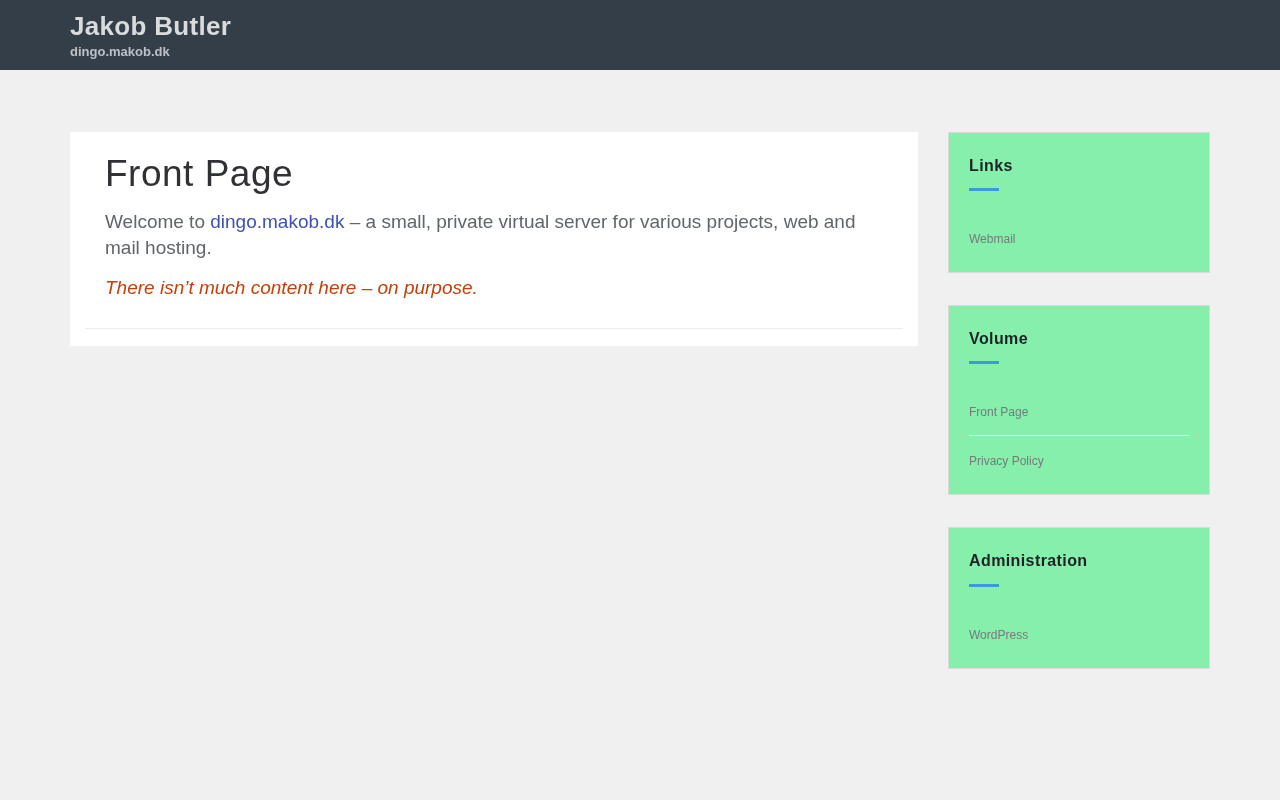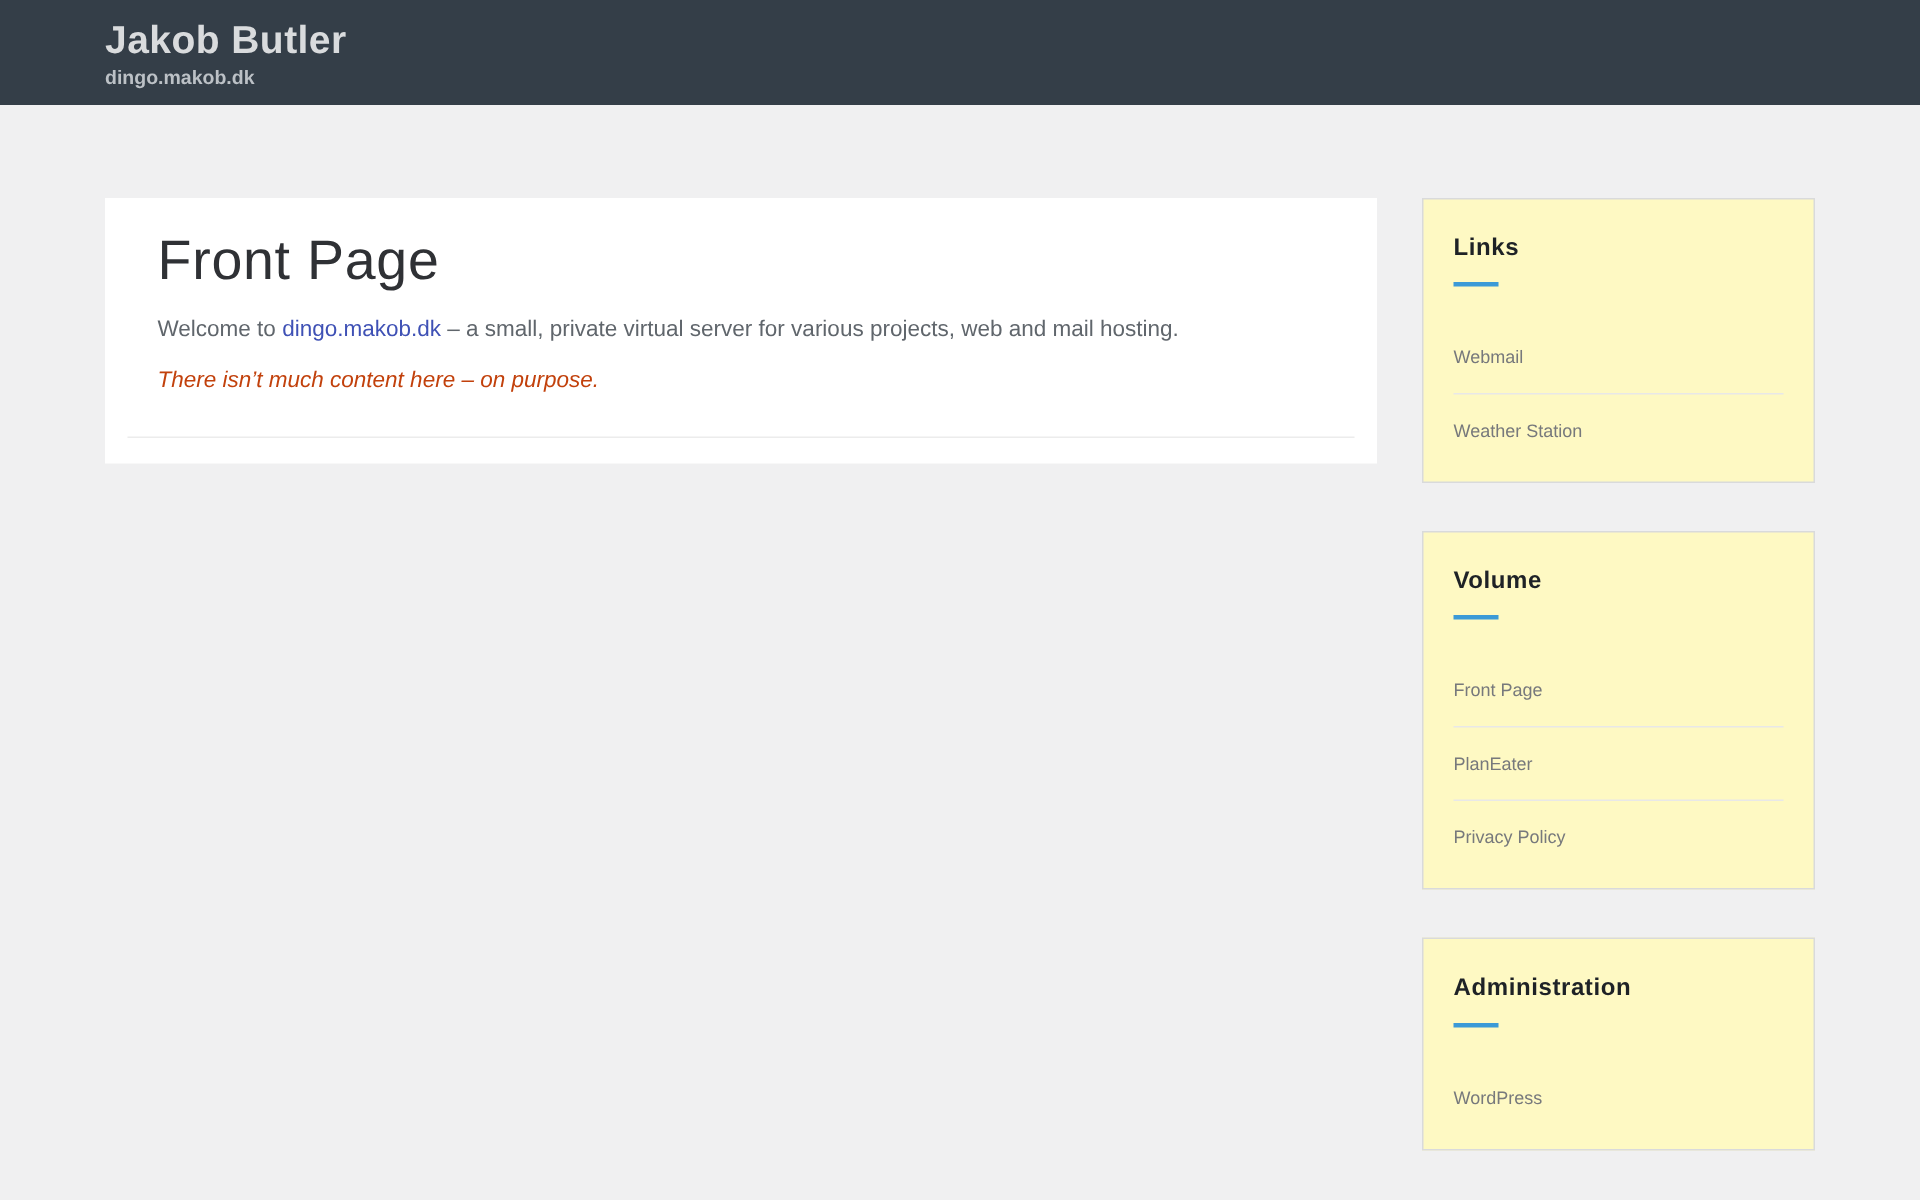--- a/index.html
+++ b/index.html
@@ -55,21 +55,21 @@
   .page-title {
     margin: 0 0 14px;
     font-size: 37px;
     font-weight: 300;
     color: #2f3135;
     line-height: 1.1;
     letter-spacing: 0.5px;
   }
   .content-card p {
     margin: 0 0 13px;
-    font-size: 15px;
+    font-size: 19px;
     line-height: 1.4;
   }
   .intro-paragraph { color: #60666c; }
   .second-paragraph { color: #c2410c; font-style: italic; }
   .content-card a {
     color: #3f51b5;
     text-decoration: none;
     cursor: pointer;
   }
   .entry-divider {
@@ -78,21 +78,21 @@
     margin: 27px -20px 0;
   }
 
   
   .sidebar {
     width: 262px;
     flex-shrink: 0;
   }
   .widget {
     box-sizing: border-box;
-    background: #fef9c3;
+    background: #86efac;
     border: 1px solid #d9dadb;
     padding: 23px 20px 10px;
     margin-bottom: 32px;
   }
   .widget-title {
     margin: 0;
     font-size: 16px;
     font-weight: 700;
     letter-spacing: 0.4px;
     color: #1e2226;
@@ -138,30 +138,28 @@
     <hr class="entry-divider">
   </main>
 
   <aside class="sidebar">
 
     <section class="widget">
       <h3 class="widget-title">Links</h3>
       <div class="accent-bar"></div>
       <ul>
         <li><a>Webmail</a></li>
-        <li><a>Weather Station</a></li>
       </ul>
     </section>
 
     <section class="widget">
       <h3 class="widget-title">Volume</h3>
       <div class="accent-bar"></div>
       <ul>
         <li><a>Front Page</a></li>
-        <li><a>PlanEater</a></li>
         <li><a>Privacy Policy</a></li>
       </ul>
     </section>
 
     <section class="widget">
       <h3 class="widget-title">Administration</h3>
       <div class="accent-bar"></div>
       <ul>
         <li><a>WordPress</a></li>
       </ul>

